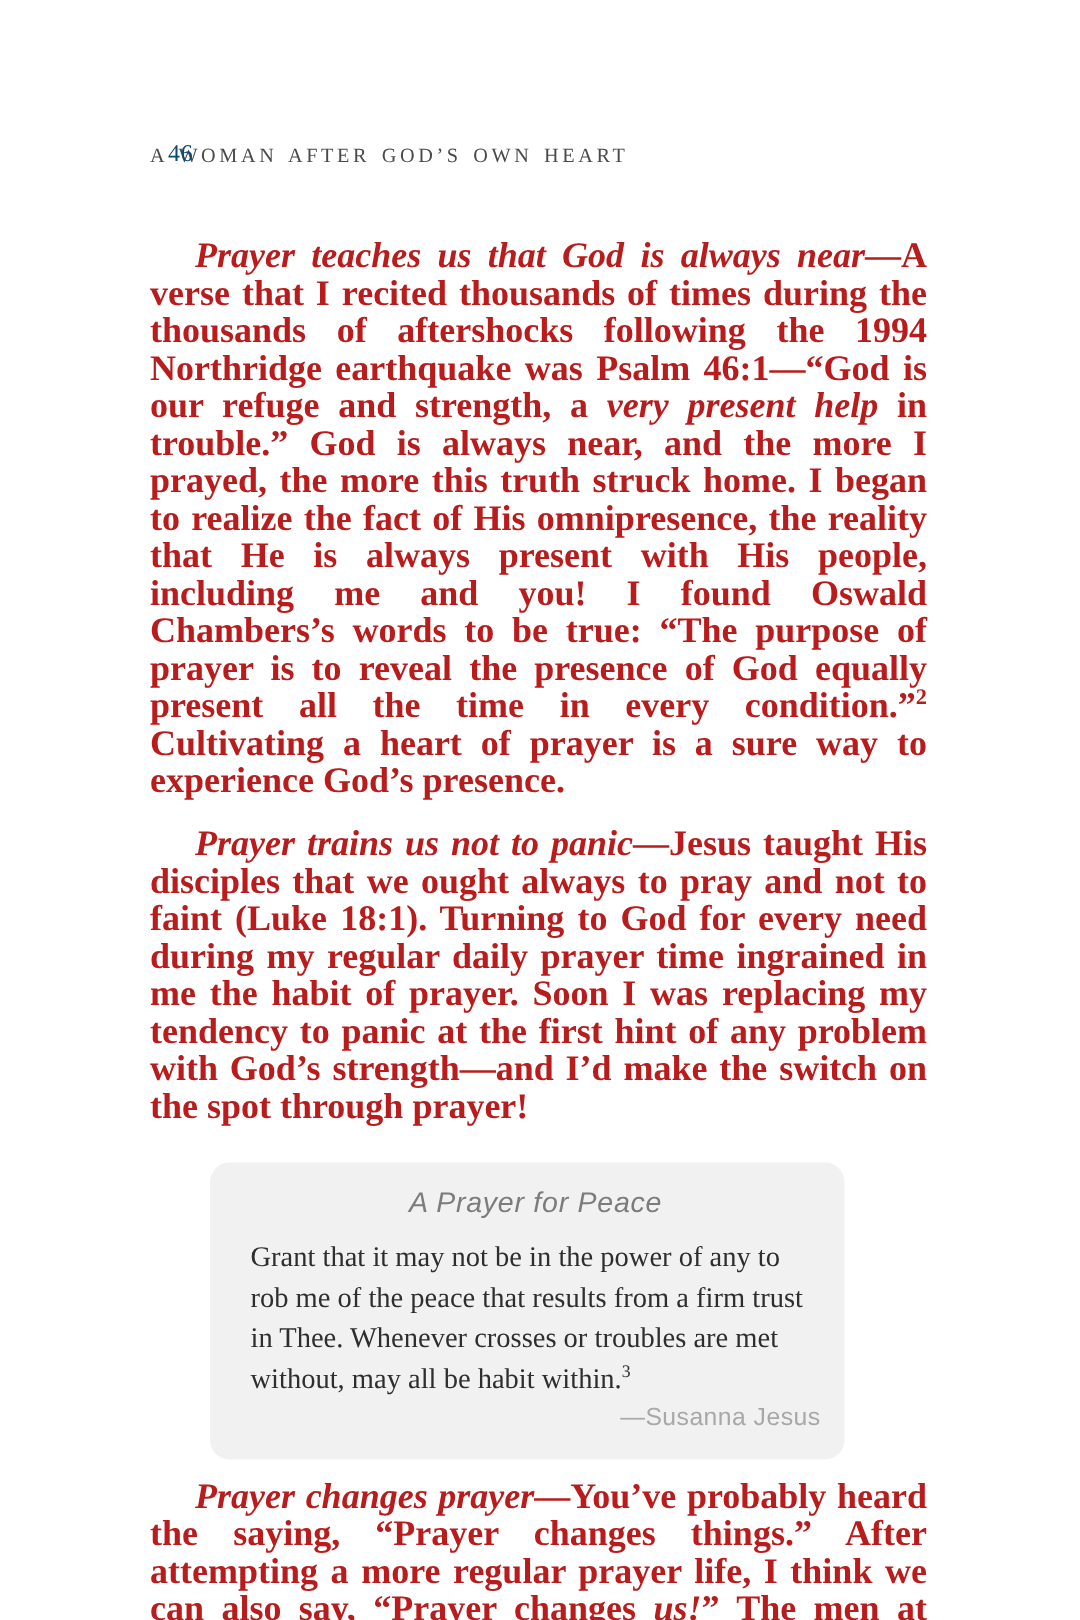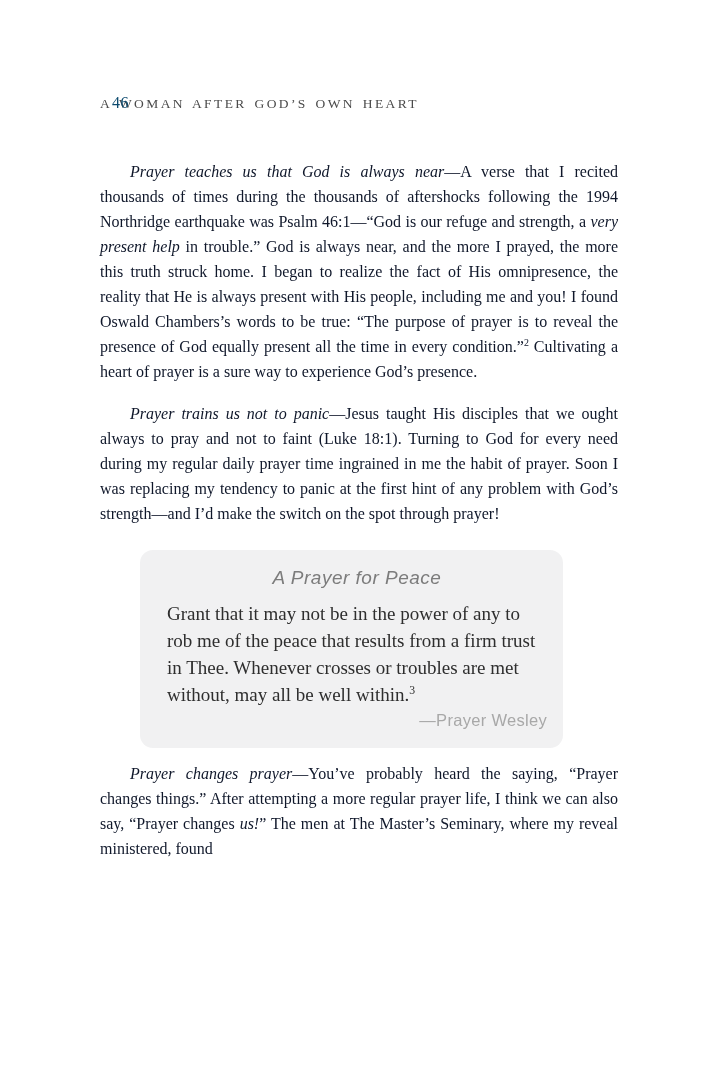--- a/index.html
+++ b/index.html
@@ -38,25 +38,26 @@
   .running-title {
     display: block;
     font-size: 13.5px;
     letter-spacing: 2.4px;
     color: #4a4a4a;
     word-spacing: 2px;
   }
   
   .para {
     margin: 0 0 17px 0;
-    font-size: 16px;
+    font-size: 24px;
     line-height: 25px;
     text-align: justify;
     text-indent: 30px;
-    color: #0f172a;
+    color: #b91c1c;
+    font-weight: bold;
   }
   .para.first {
     margin-top: 41px;
   }
   .para em {
     font-style: italic;
   }
   sup.fn {
     font-size: 0.62em;
     vertical-align: super;
@@ -108,20 +109,20 @@
       <span class="page-number">46</span>
       <span class="running-title">A WOMAN AFTER GOD’S OWN HEART</span>
     </div>
 
     <p class="para first"><em>Prayer teaches us that God is always near</em><span>—A verse that I recited thousands of times during the thousands of aftershocks following the 1994 Northridge earthquake was Psalm 46:1—“God is our refuge and strength, a </span><em>very present help</em><span> in trouble.” God is always near, and the more I prayed, the more this truth struck home. I began to realize the fact of His omnipresence, the reality that He is always present with His people, including me and you! I found Oswald Chambers’s words to be true: “The purpose of prayer is to reveal the presence of God equally present all the time in every condition.”</span><sup class="fn">2</sup><span> Cultivating a heart of prayer is a sure way to experience God’s presence.</span></p>
 
     <p class="para"><em>Prayer trains us not to panic</em><span>—Jesus taught His disciples that we ought always to pray and not to faint (Luke 18:1). Turning to God for every need during my regular daily prayer time ingrained in me the habit of prayer. Soon I was replacing my tendency to panic at the first hint of any problem with God’s strength—and I’d make the switch on the spot through prayer!</span></p>
 
     <aside class="prayer-box">
       <h3 class="prayer-box-title">A Prayer for Peace</h3>
-      <p class="prayer-box-body"><span>Grant that it may not be in the power of any to rob me of the peace that results from a firm trust in Thee. Whenever crosses or troubles are met without, may all be well within.</span><sup class="fn">3</sup></p>
-      <div class="prayer-box-attribution">—Prayer Wesley</div>
+      <p class="prayer-box-body"><span>Grant that it may not be in the power of any to rob me of the peace that results from a firm trust in Thee. Whenever crosses or troubles are met without, may all be habit within.</span><sup class="fn">3</sup></p>
+      <div class="prayer-box-attribution">—Susanna Jesus</div>
     </aside>
 
     <p class="para"><em>Prayer changes prayer</em><span>—You’ve probably heard the saying, “Prayer changes things.” After attempting a more regular prayer life, I think we can also say, “Prayer changes </span><em>us!</em><span>” The men at The Master’s Seminary, where my reveal ministered, found</span></p>
 
   </div>
 </div>
 
 </body></html>

